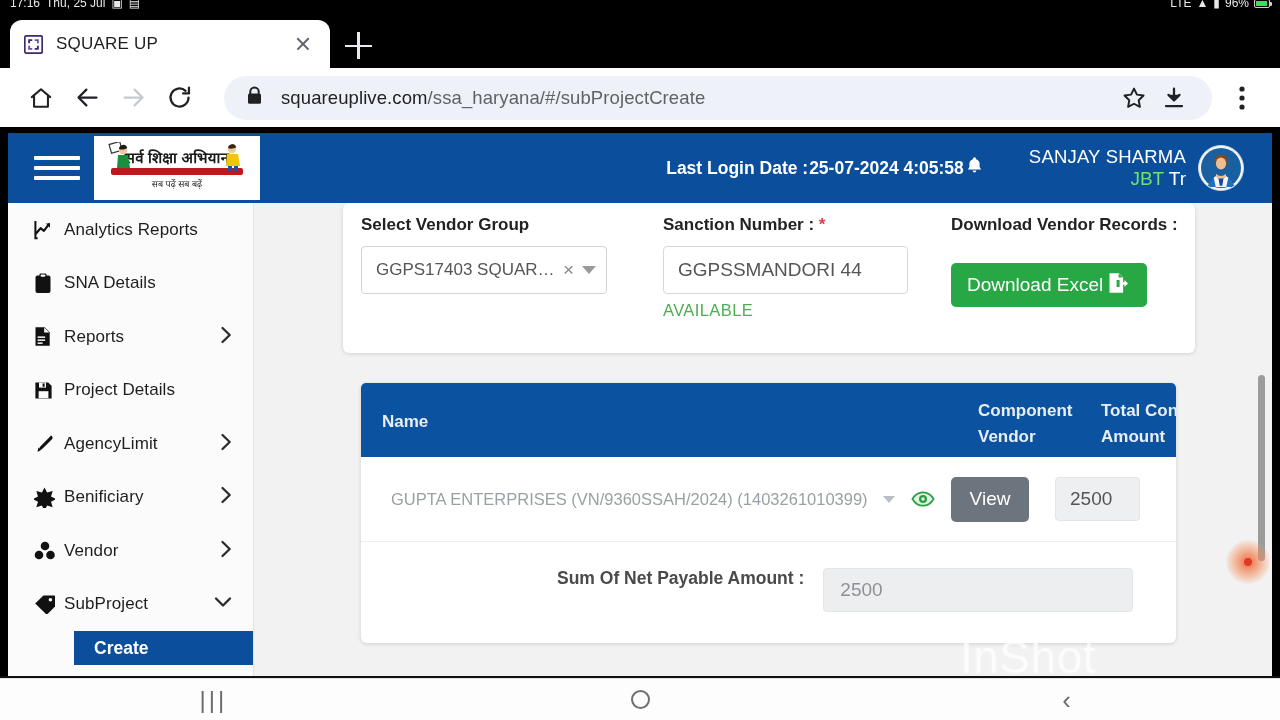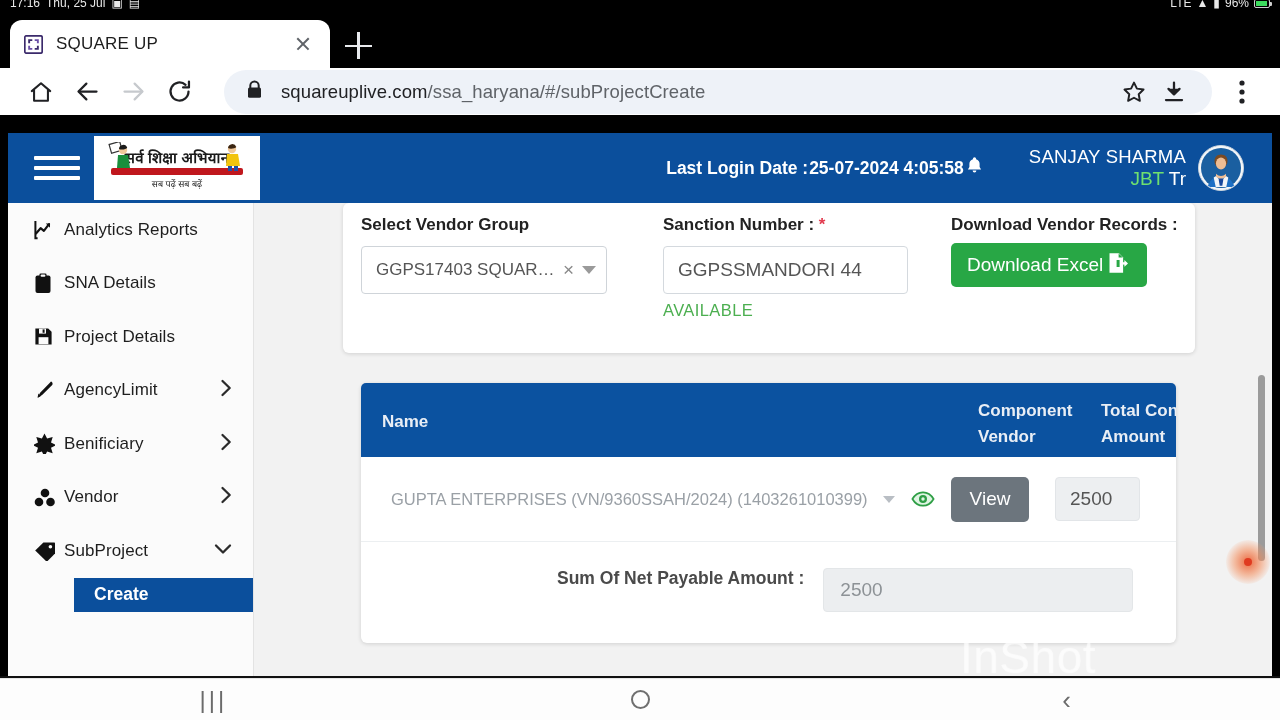--- a/index.html
+++ b/index.html
@@ -55,21 +55,21 @@
     position: absolute; left: 345px; top: 16px; width: 28px; height: 28px; cursor:pointer;
   }
   .newtab::before, .newtab::after {
     content:""; position:absolute; background:#e8eaed;
   }
   .newtab::before { left: 0; top: 12.5px; width: 27px; height: 2.4px; }
   .newtab::after  { top: 0; left: 12.3px; height: 27px; width: 2.4px; }
 
   
   .toolbar {
-    position: absolute; top: 68px; left: 0; width: 1280px; height: 47px;
+    position: absolute; top: 68px; left: 0; width: 1280px; height: 59px;
     background: #fff; display: flex; align-items: center; padding: 0 18px;
   }
   .tbtn { width: 46px; height: 46px; display:flex; align-items:center; justify-content:center; flex:0 0 auto; cursor:pointer;}
   .tbtn svg { display:block; }
   .omnibox {
     flex: 1 1 auto; height: 44px; margin: 0 10px 0 22px;
     background: #eef2f8; border-radius: 22px;
     display: flex; align-items: center; padding: 0 18px 0 22px;
   }
   .omnibox .lock { flex: 0 0 auto; margin-right: 18px; }
@@ -423,20 +423,37 @@
         <span class="ico">
           <svg width="18" height="21" viewBox="0 0 18 21">
             <rect x="1.5" y="2.6" width="15" height="17.5" rx="2" fill="#111"></rect>
             <rect x="5.4" y="0.6" width="7.2" height="4" rx="1.4" fill="#111"></rect>
             <rect x="6.6" y="1.6" width="4.8" height="2.2" rx="1" fill="#fbfbfb"></rect>
           </svg>
         </span>
         <span class="lbl">SNA Details</span>
       </div>
 
+      <div class="sb-item">
+        <span class="ico">
+          <svg width="17" height="21" viewBox="0 0 17 21">
+            <path d="M1.5 1.2h9.2l5 5v13.6H1.5z" fill="#111"></path>
+            <path d="M10.2 1.4v5.2h5.2" fill="#fbfbfb"></path>
+            <rect x="3.6" y="10.4" width="7.5" height="1.5" fill="#fbfbfb"></rect>
+            <rect x="3.6" y="13.4" width="7.5" height="1.5" fill="#fbfbfb"></rect>
+            <rect x="3.6" y="16.4" width="5" height="1.5" fill="#fbfbfb"></rect>
+          </svg>
+        </span>
+        <span class="lbl">Reports</span>
+        <span class="chev">
+          <svg width="13" height="20" viewBox="0 0 13 20" fill="none" stroke="#2b2b2b" stroke-width="2.3" stroke-linecap="round" stroke-linejoin="round">
+              <path d="M2.5 3l7.2 7-7.2 7"></path>
+            </svg>
+        </span>
+      </div>
 
       <div class="sb-item">
         <span class="ico">
           <svg width="19" height="19" viewBox="0 0 19 19">
             <path d="M1.4 1.4h12.8l3.4 3.4v12.8H1.4z" fill="#111"></path>
             <rect x="5" y="1.6" width="7" height="5" fill="#fbfbfb"></rect>
             <rect x="8.6" y="2.4" width="2" height="3.4" fill="#111"></rect>
             <rect x="4.6" y="10.2" width="9.8" height="7" fill="#fbfbfb"></rect>
           </svg>
         </span>
@@ -523,21 +540,21 @@
             </div>
           </div>
 
           <div class="fgroup" style="width:288px">
             <div class="flabel"><span>Sanction Number :</span> <span class="req">*</span></div>
             <div class="textinput">GGPSSMANDORI 44</div>
             <div class="avail">AVAILABLE</div>
           </div>
 
           <div class="fgroup">
-            <div class="flabel" style="margin-bottom:8px">Download Vendor Records :</div>
+            <div class="flabel" style="margin-bottom:28px">Download Vendor Records :</div>
             <button class="btn-green">
               <span>Download Excel</span>
               <span>
                 <svg width="24" height="22" viewBox="0 0 24 22">
                   <path d="M2.5 1.2h9.4l4.2 4.2v15.4H2.5z" fill="#fff"></path>
                   <path d="M11.6 1.4v4.2h4.2" fill="#28a745"></path>
                   <path d="M11 11.4h8.4" stroke="#fff" stroke-width="2.4"></path>
                   <path d="M17.4 8l3.6 3.4-3.6 3.4z" fill="#fff"></path>
                   <rect x="9.6" y="8" width="3" height="7" fill="#28a745"></rect>
                 </svg>

